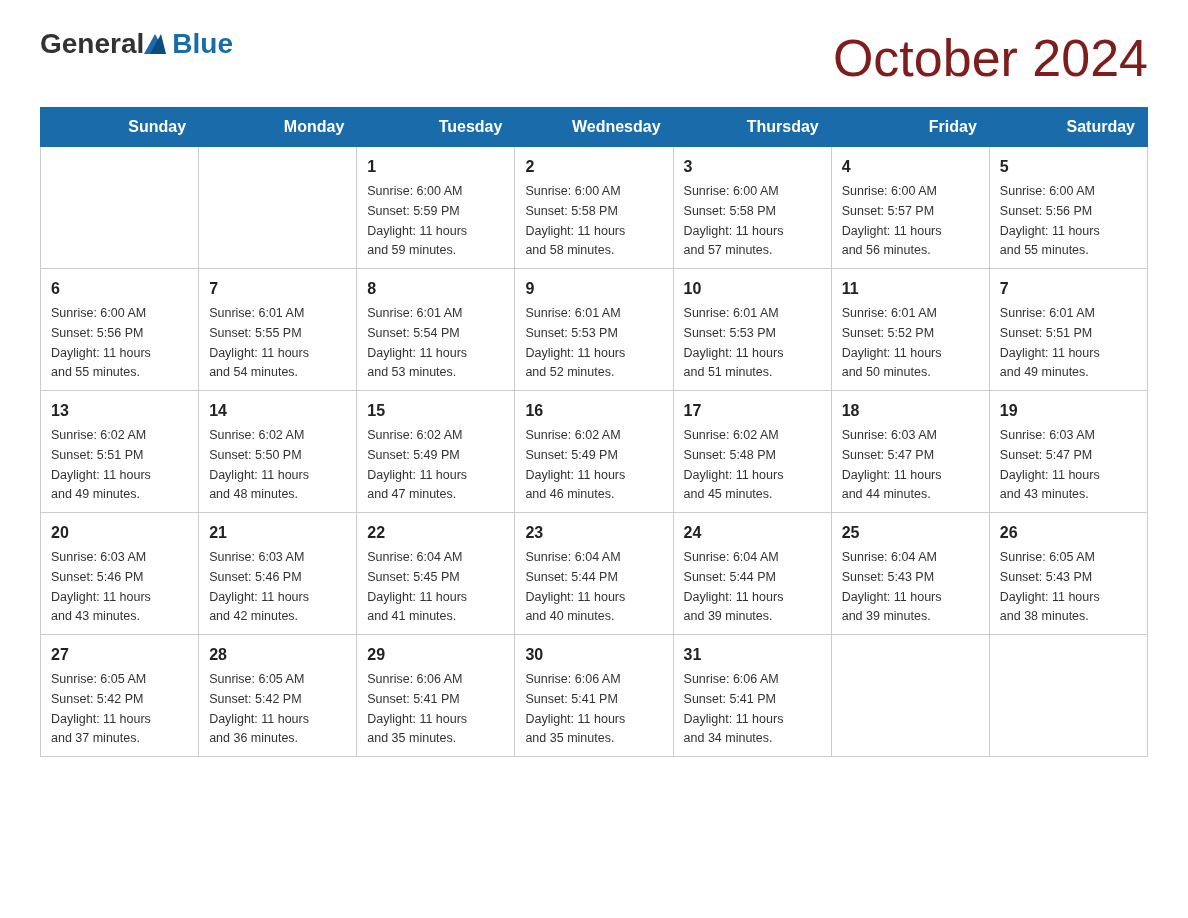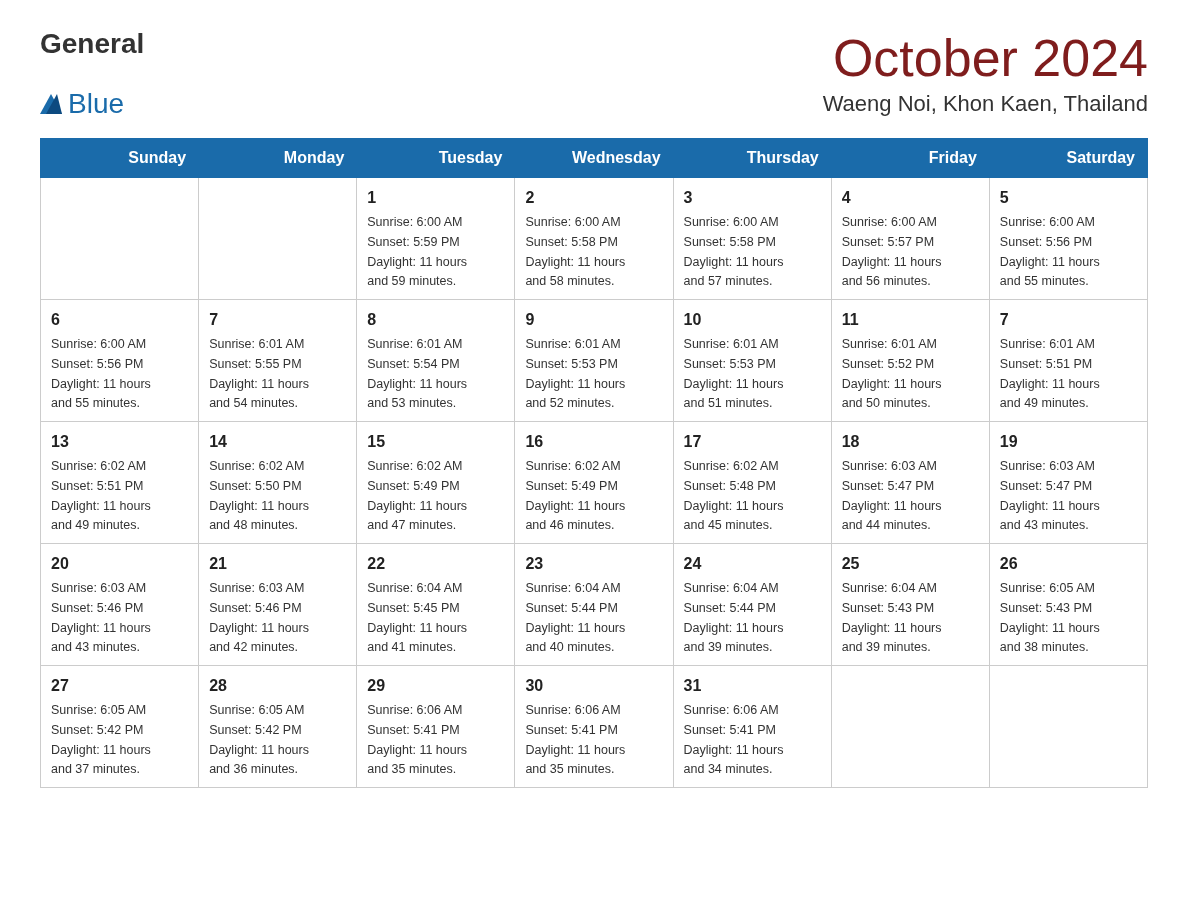--- a/index.html
+++ b/index.html
@@ -11,38 +11,37 @@
       min-height: 918px;
     }
     .header-row {
       display: flex;
       justify-content: space-between;
       align-items: flex-start;
       margin-bottom: 20px;
     }
     .logo {
       display: flex;
-      flex-direction: column;
+      flex-direction: row;
       align-items: flex-start;
     }
     .logo-general {
       font-size: 28px;
       font-weight: bold;
       color: #333;
       line-height: 1;
     }
     .logo-blue {
       font-size: 28px;
-      font-weight: normal;
+      font-weight: bold;
       color: #1a6baa;
       line-height: 1;
       display: flex;
       align-items: center;
       gap: 4px;
-      margin-top: 32px;
     }
     .title-section {
       text-align: right;
     }
     .month-title {
       font-size: 52px;
       font-weight: normal;
       color: #7f1d1d;
       line-height: 1.1;
     }
@@ -102,21 +101,20 @@
         <svg width="22" height="20" viewBox="0 0 22 20">
           <polygon points="0,20 11,0 22,20" fill="#1a6baa"></polygon>
           <polygon points="6,20 17,0 22,20" fill="#0d4a80"></polygon>
         </svg>
       </span>
       <span>Blue</span>
     </div>
   </div>
   <div class="title-section">
     <div class="month-title">October 2024</div>
-    <div class="location-title">Waeng Noi, Khon Kaen, Thailand</div>
   </div>
 </div>
 
 <table class="calendar-table">
   <thead>
     <tr>
     <th>Sunday</th>
         <th>Monday</th>
         <th>Tuesday</th>
         <th>Wednesday</th>

